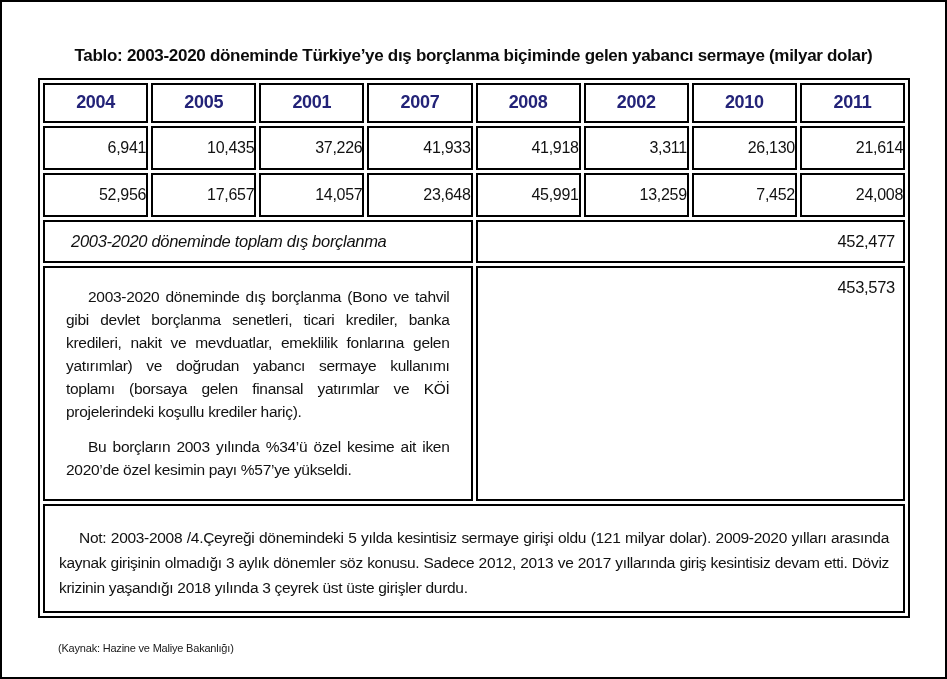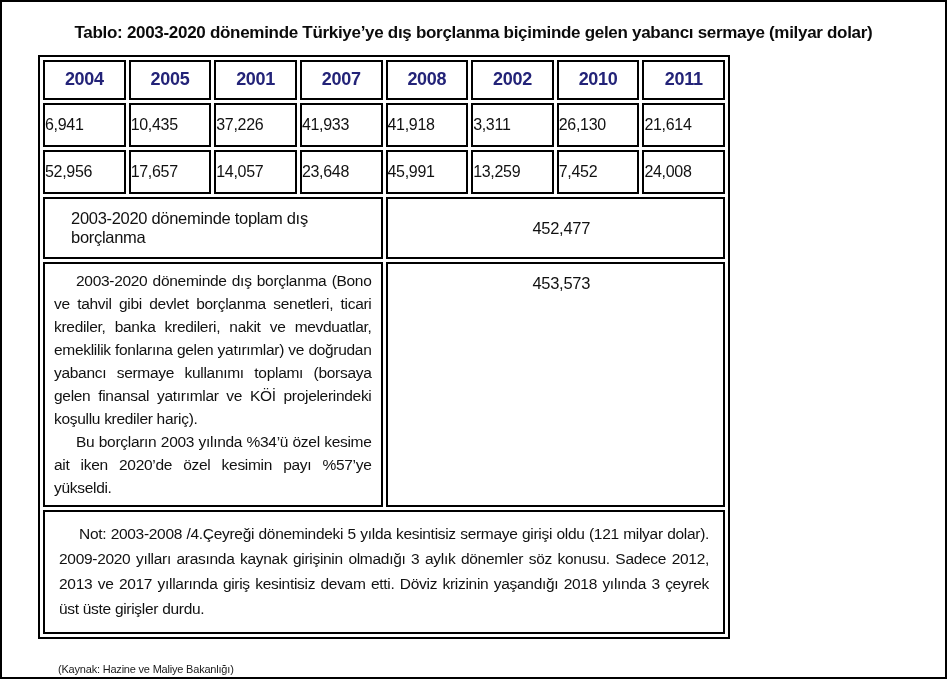--- a/index.html
+++ b/index.html
@@ -4,79 +4,80 @@
 <style>
   html, body { margin: 0; padding: 0; background: #ffffff; }
   body {
     width: 947px; height: 679px; box-sizing: border-box;
     border: 2px solid #000;
     font-family: "Liberation Sans", sans-serif;
     color: #111;
     overflow: hidden;
   }
   .page-title {
-    padding-top: 21px;
+    padding-top: 44px;
     text-align: center;
     font-size: 17px;
     font-weight: 700;
     letter-spacing: -0.3px;
     color: #0b0b0b;
   }
   table.data-table {
     margin: 12px 0 0 36px;
-    width: 692px;
+    width: 872px;
     border-collapse: separate;
     border-spacing: 3px;
     border: 2px solid #000;
     table-layout: fixed;
     background: #fff;
   }
   table.data-table td { border: 2px solid #000; background: #fff; }
   td.year-cell {
     background: #efeee0;
     color: #232378;
     font-weight: 700;
     font-size: 18px;
     text-align: center;
     padding: 7px 0 8px 0;
     letter-spacing: -0.3px;
   }
   td.value-cell {
     font-size: 16px;
-    text-align: left;
+    text-align: right;
     padding: 11px 0;
     letter-spacing: -0.3px;
   }
   td.total-label-cell {
     font-size: 16.5px;
     text-align: left;
     padding: 10px 8px 10px 26px;
     letter-spacing: -0.3px;
+    font-style: italic;
   }
   td.total-value-cell, td.detail-value-cell {
     font-size: 16.5px;
-    text-align: center;
+    text-align: right;
     padding: 10px 8px 10px 20px;
     letter-spacing: -0.3px;
   }
   td.detail-value-cell { vertical-align: top; }
   td.detail-text-cell {
     vertical-align: top;
     padding: 5px 9px 6px 9px;
   }
   td.detail-text-cell p {
-    margin: 0;
+    margin: 12px;
     font-size: 15.5px;
     line-height: 23px;
     text-align: justify;
     text-indent: 22px;
     letter-spacing: -0.3px;
   }
   td.note-cell {
-    padding: 9px 14px 11px 14px;
+    padding: 19px 14px 11px 14px;
   }
   td.note-cell p {
     margin: 0;
     font-size: 15.5px;
     line-height: 25px;
     text-align: justify;
     text-indent: 20px;
     letter-spacing: -0.3px;
   }
   .source-line {

